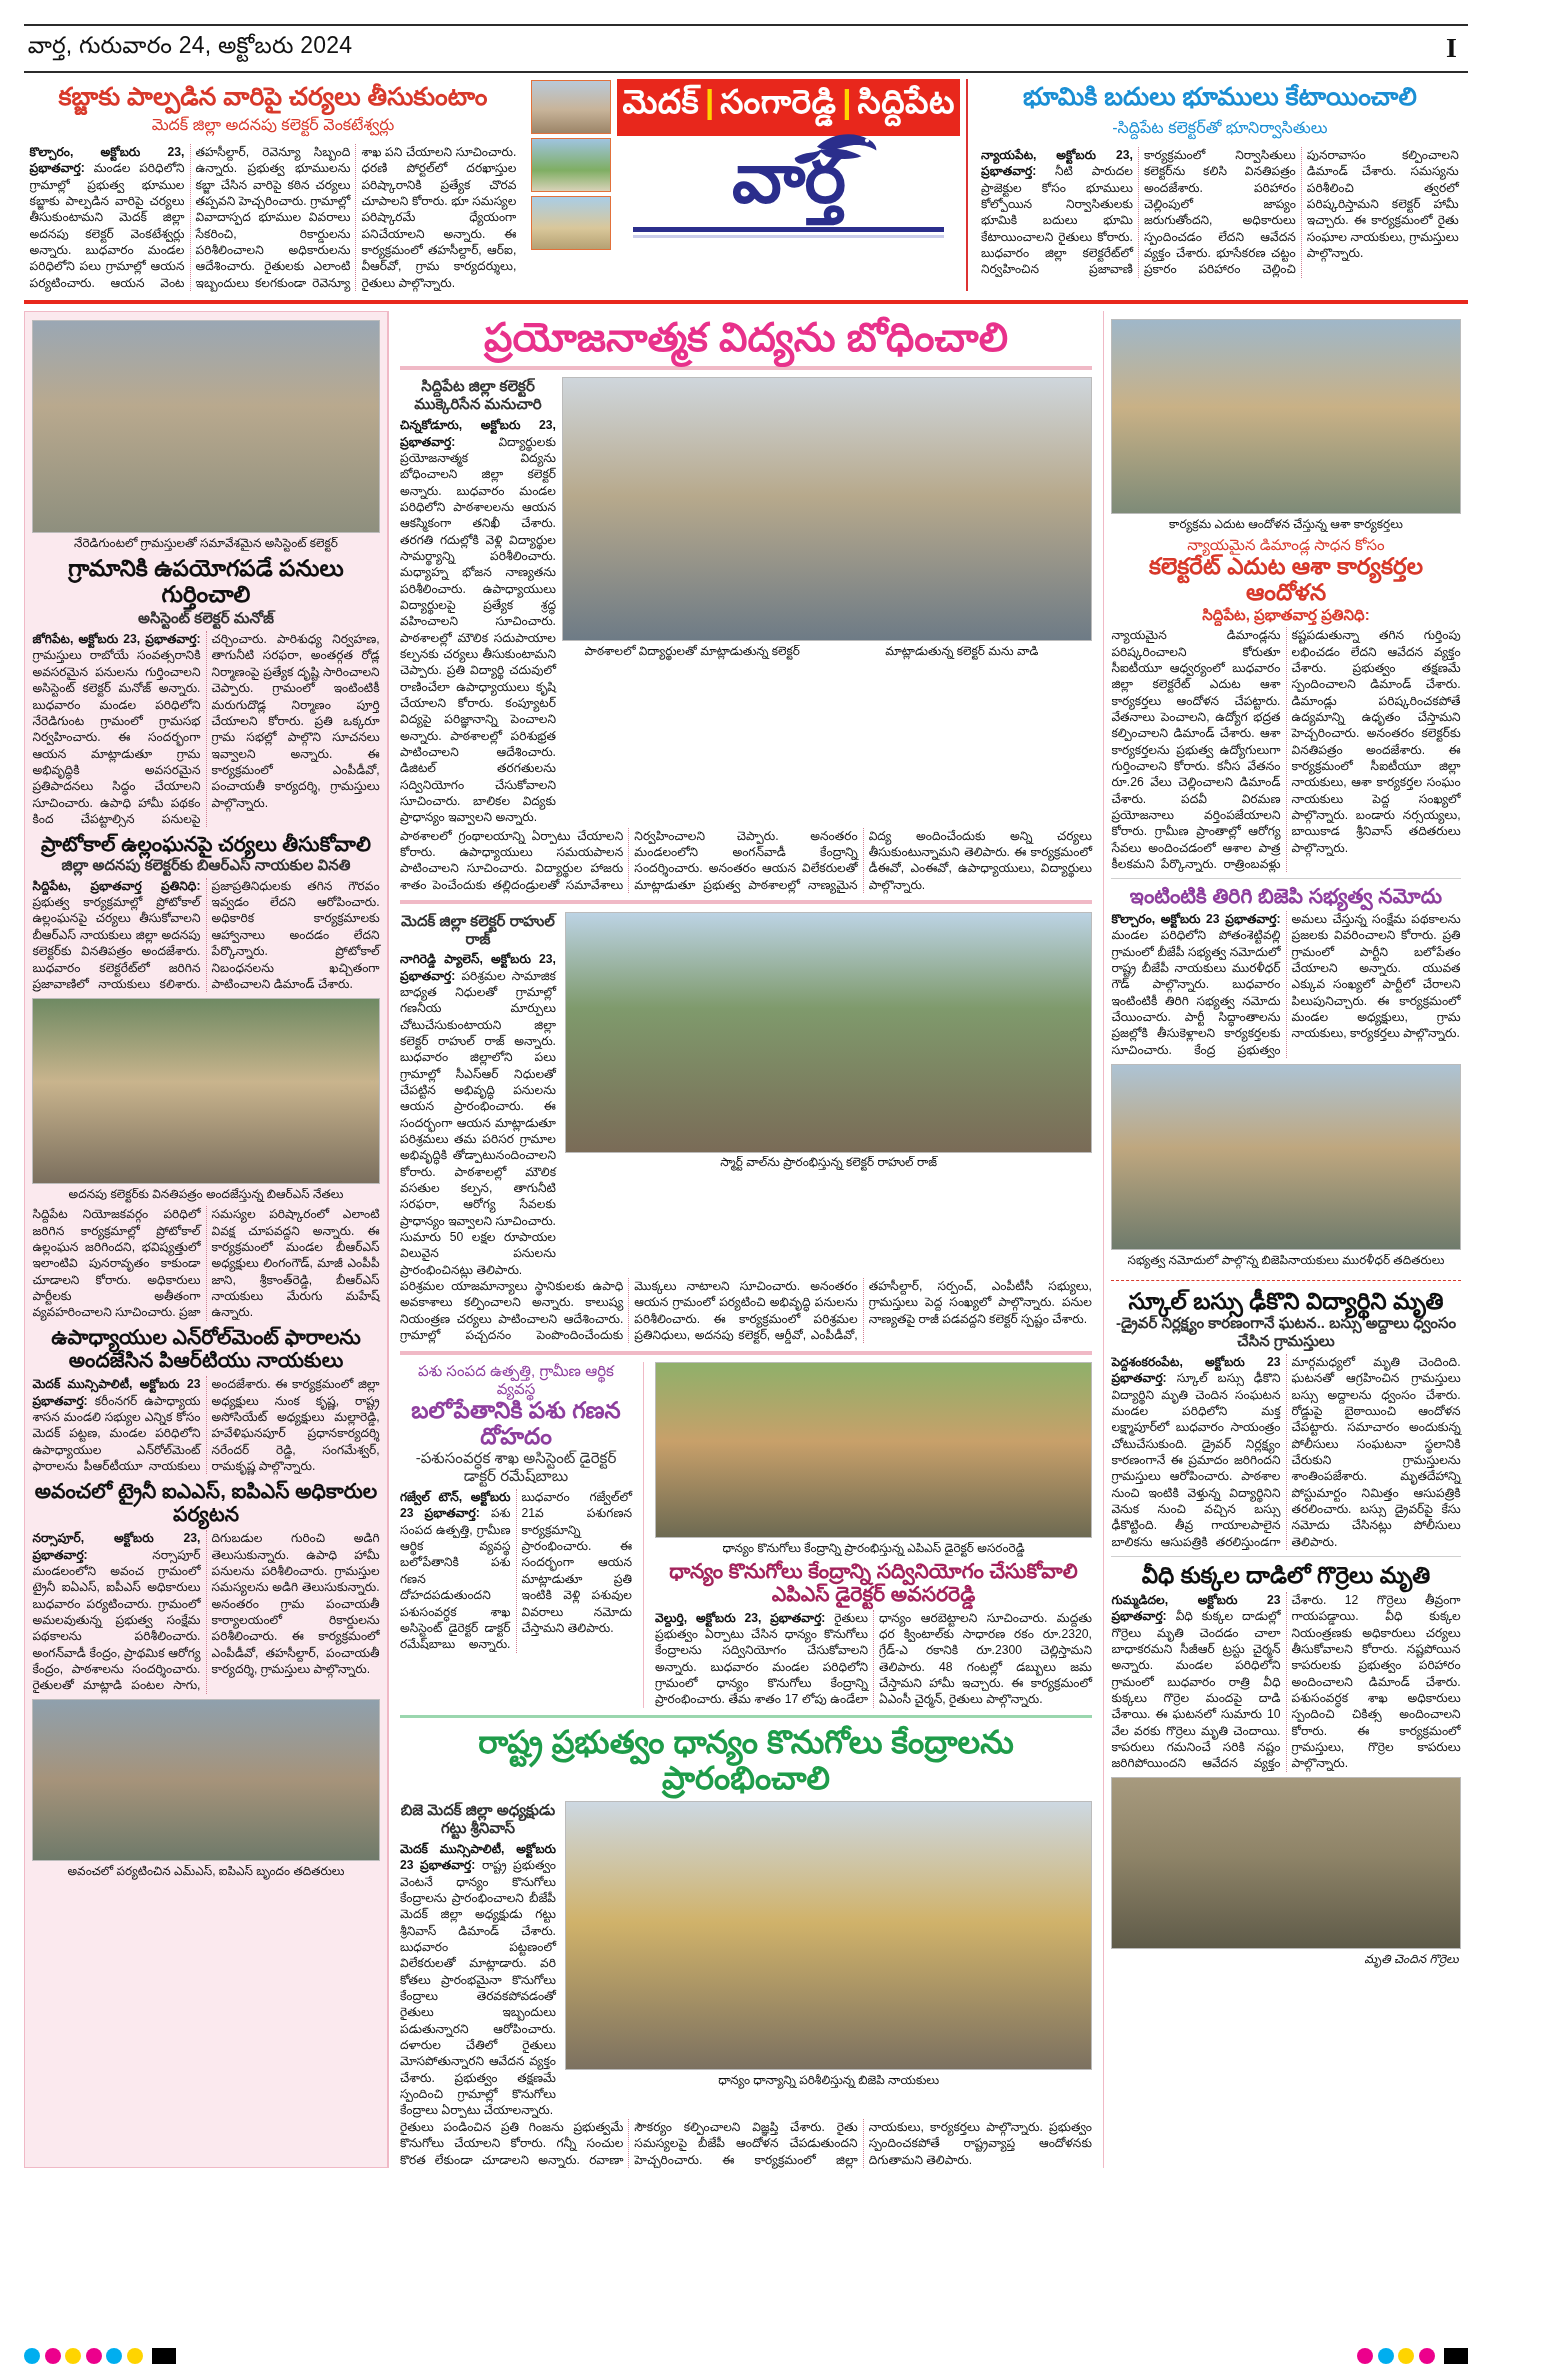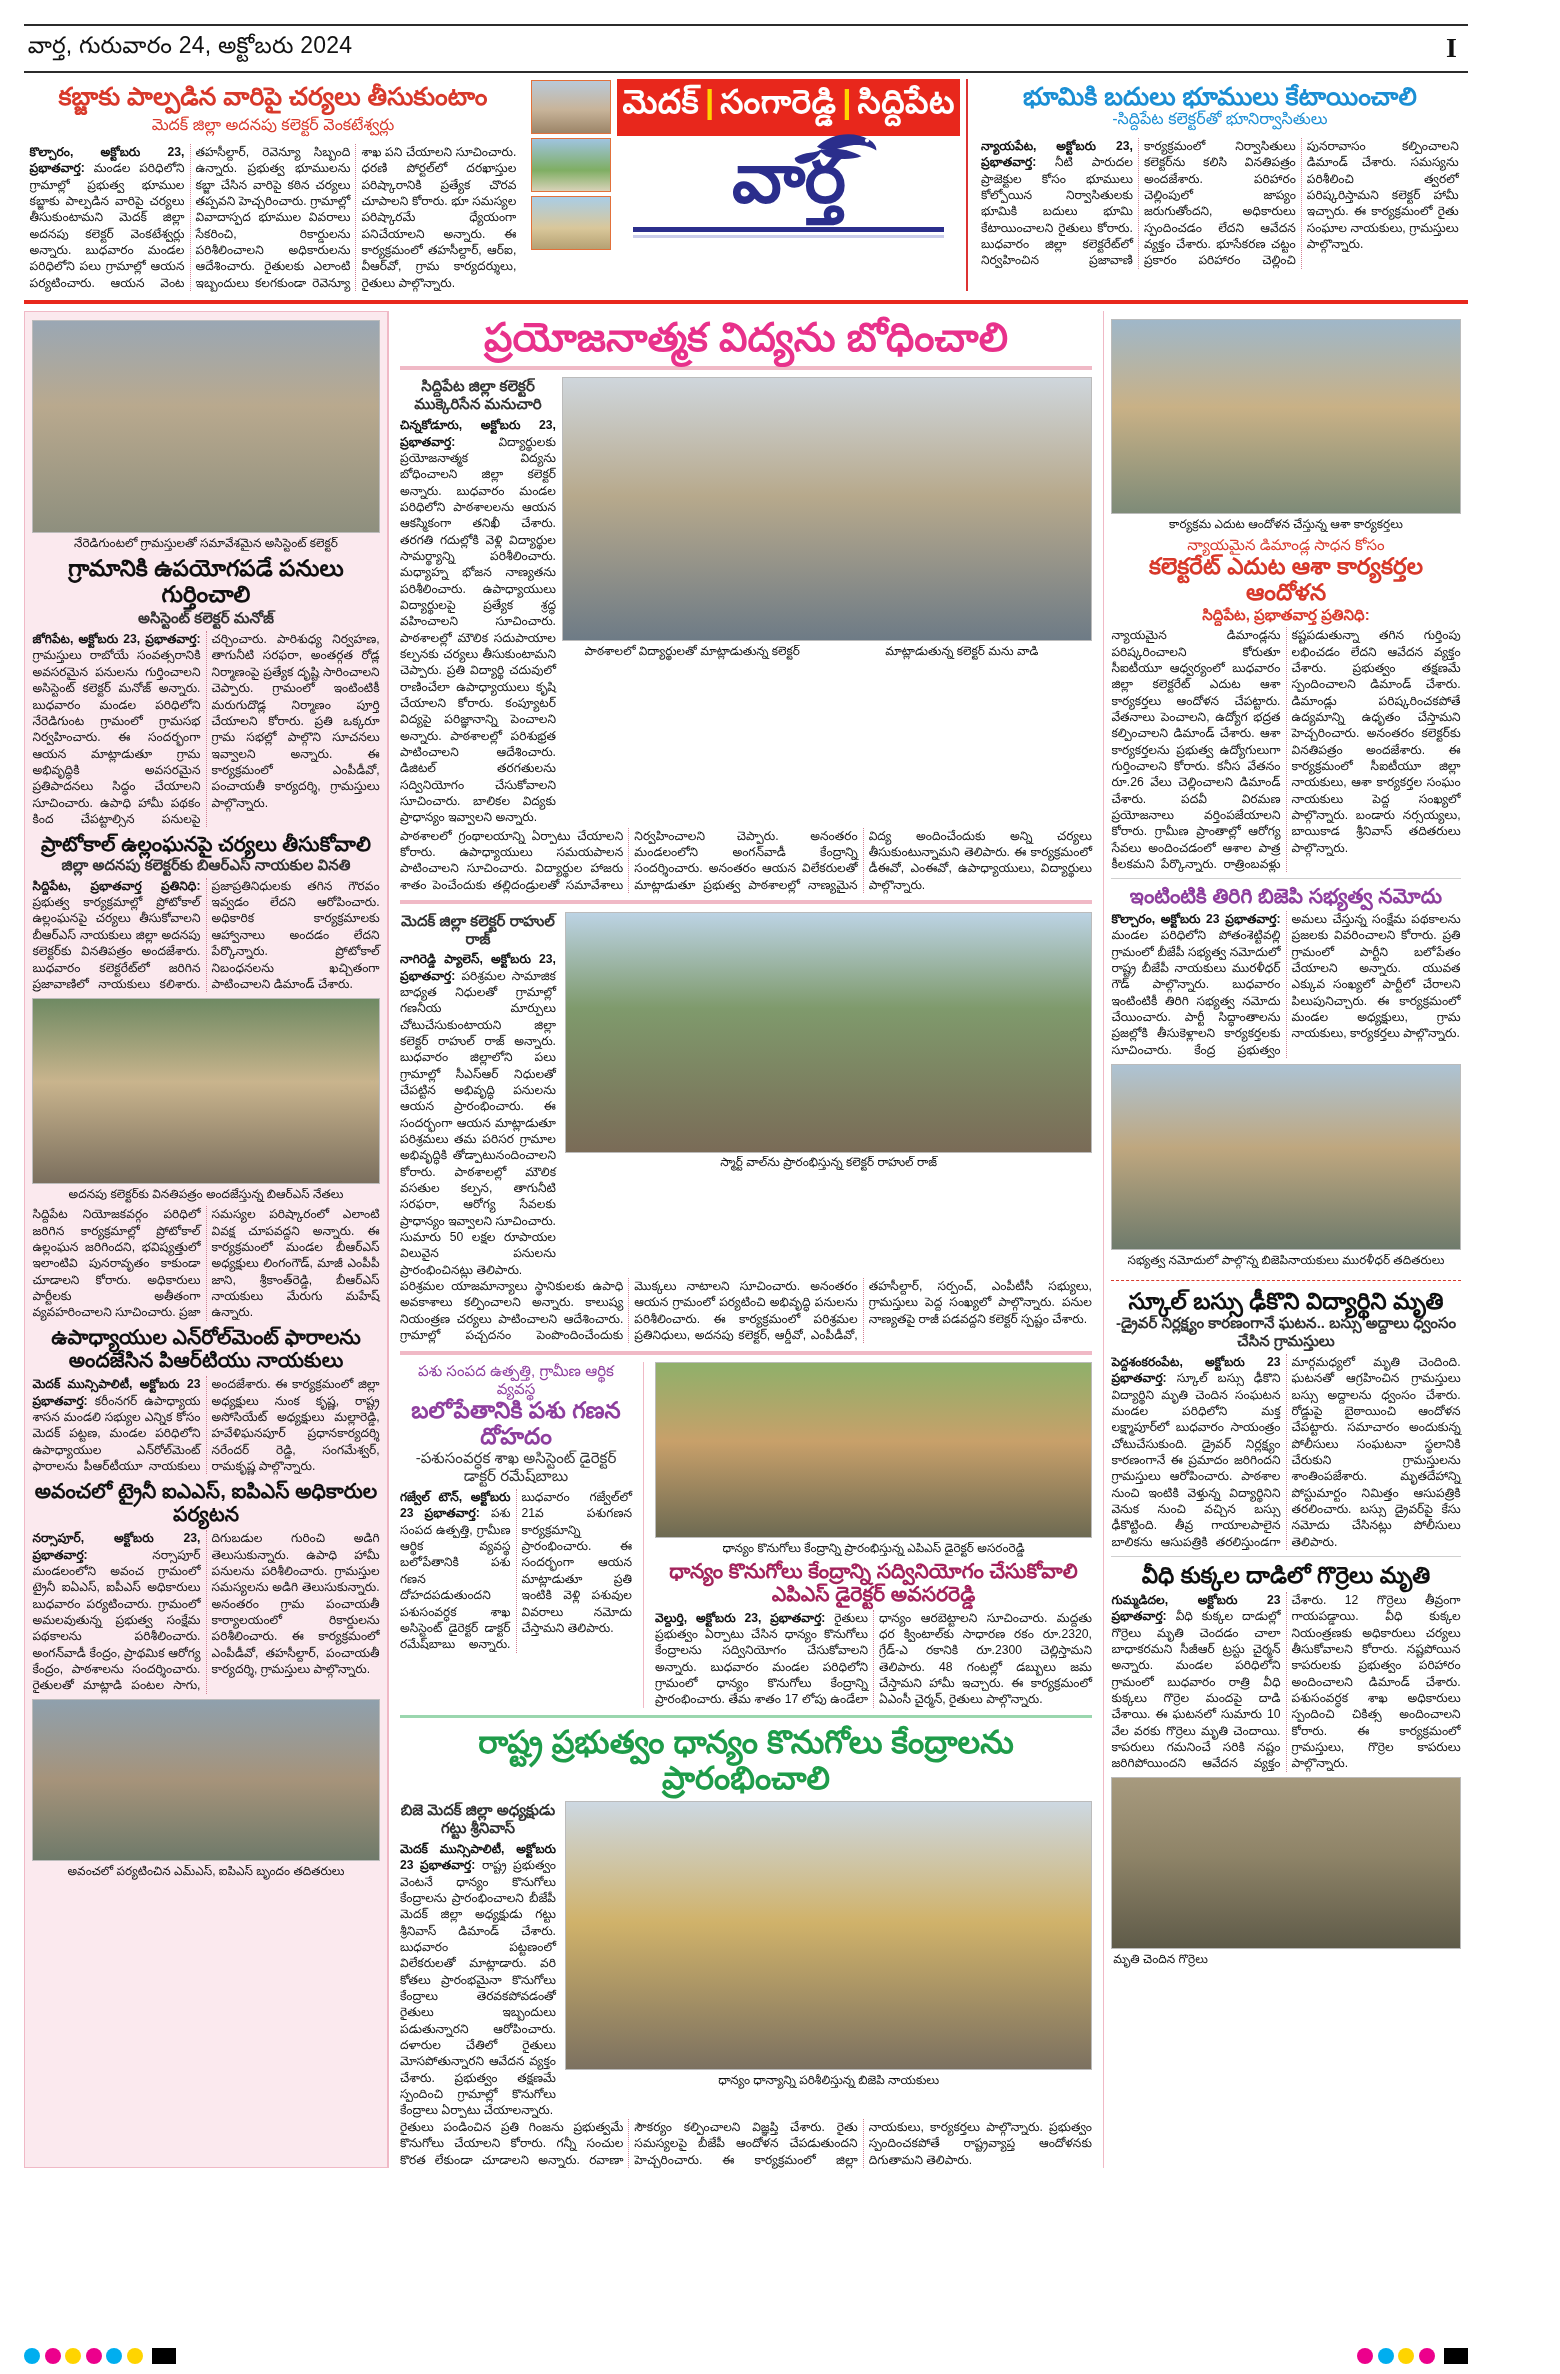--- a/index.html
+++ b/index.html
@@ -27,21 +27,21 @@
   .redbar .sep{color:#ffd400;padding:0 5.6px;}
   .logo-wrap{position:relative;text-align:center;height:89px;}
   .logo-text{font-size:70px;font-weight:bold;color:#2b2e8c;line-height:85px;letter-spacing:-0.9px;}
   .dove{position:absolute;right:80px;top:-5.6px;width:89px;height:43px;}
   .np-underline{height:5.6px;background:#2b2e8c;margin:1.9px 16.7px 0 16.7px;}
   .np-underline2{height:2.8px;background:#c9ccea;margin:2.8px 16.7px 0 16.7px;}
 
   .hl-red{color:#d8392b;font-weight:bold;text-align:center;line-height:1.12;}
   .hl-blue{color:#1b8fd4;font-weight:bold;text-align:center;line-height:1.12;}
   .sub-red{color:#d8392b;text-align:center;font-size:16px;margin-top:6px;}
-  .sub-blue{color:#1b8fd4;text-align:center;font-size:16px;margin-top:0;}
+  .sub-blue{color:#1b8fd4;text-align:center;font-size:16px;margin-top:9px;}
   .h-top{font-size:25px;}
   .body-sm{font-size:12.2px;line-height:1.34;text-align:justify;column-gap:11px;hyphens:auto;}
   .body-sm .lead{font-weight:bold;}
 
   
   .grid{display:flex;gap:0;align-items:stretch;}
   .colL{width:364px;flex:0 0 364px;background:#fbe9ee;border:1.9px solid #f0b9c6;box-sizing:border-box;padding:7.4px;}
   .colC{flex:1;padding:0 11px;box-sizing:border-box;border-left:1.9px solid #f0b9c6;border-right:1.9px solid #f0b9c6;}
   .colR{width:364px;flex:0 0 364px;box-sizing:border-box;padding:7.4px;}
 
@@ -324,21 +324,21 @@
 
       <div class="hl-dark h-sm">వీధి కుక్కల దాడిలో గొర్రెలు మృతి</div>
       <div class="body-sm two" style="margin-top:3.7px;">
         <span class="lead">గుమ్మడిదల, అక్టోబరు 23 ప్రభాతవార్త:</span>
         <span>వీధి కుక్కల దాడుల్లో గొర్రెలు మృతి చెందడం చాలా బాధాకరమని సీజీఆర్ ట్రస్టు చైర్మన్ అన్నారు. మండల పరిధిలోని గ్రామంలో బుధవారం రాత్రి వీధి కుక్కలు గొర్రెల మందపై దాడి చేశాయి. ఈ ఘటనలో సుమారు 10 వేల వరకు గొర్రెలు మృతి చెందాయి. కాపరులు గమనించే సరికి నష్టం జరిగిపోయిందని ఆవేదన వ్యక్తం చేశారు. 12 గొర్రెలు తీవ్రంగా గాయపడ్డాయి. వీధి కుక్కల నియంత్రణకు అధికారులు చర్యలు తీసుకోవాలని కోరారు. నష్టపోయిన కాపరులకు ప్రభుత్వం పరిహారం అందించాలని డిమాండ్ చేశారు. పశుసంవర్ధక శాఖ అధికారులు స్పందించి చికిత్స అందించాలని కోరారు. ఈ కార్యక్రమంలో గ్రామస్తులు, గొర్రెల కాపరులు పాల్గొన్నారు.</span>
       </div>
 
       <div class="photo" style="height:172px;margin-top:5.6px;background:linear-gradient(180deg,#a79a7e 0%,#8f8468 45%,#5f5b49 100%);">
           <span class="ph"></span>
         </div>
-      <div class="cap" style="text-align:left;">మృతి చెందిన గొర్రెలు</div>
+      <div class="cap" style="text-align:right;font-style:italic;">మృతి చెందిన గొర్రెలు</div>
     </div>
   </div>
 
   <div class="colorbar">
     <div class="dots">
       <span class="dot" style="background:#00aeef"></span>
       <span class="dot" style="background:#ec008c"></span>
       <span class="dot" style="background:#ffd400"></span>
       <span class="dot" style="background:#ec008c"></span>
       <span class="dot" style="background:#00aeef"></span>

